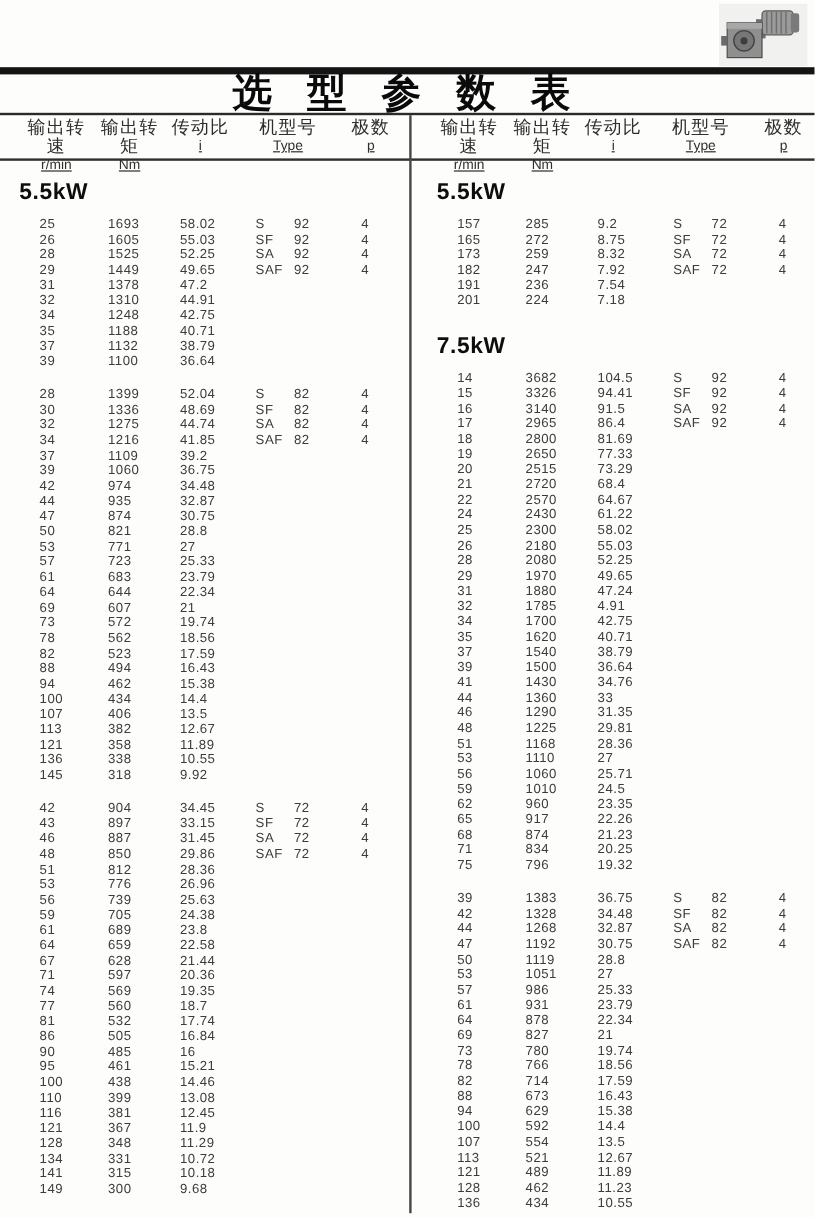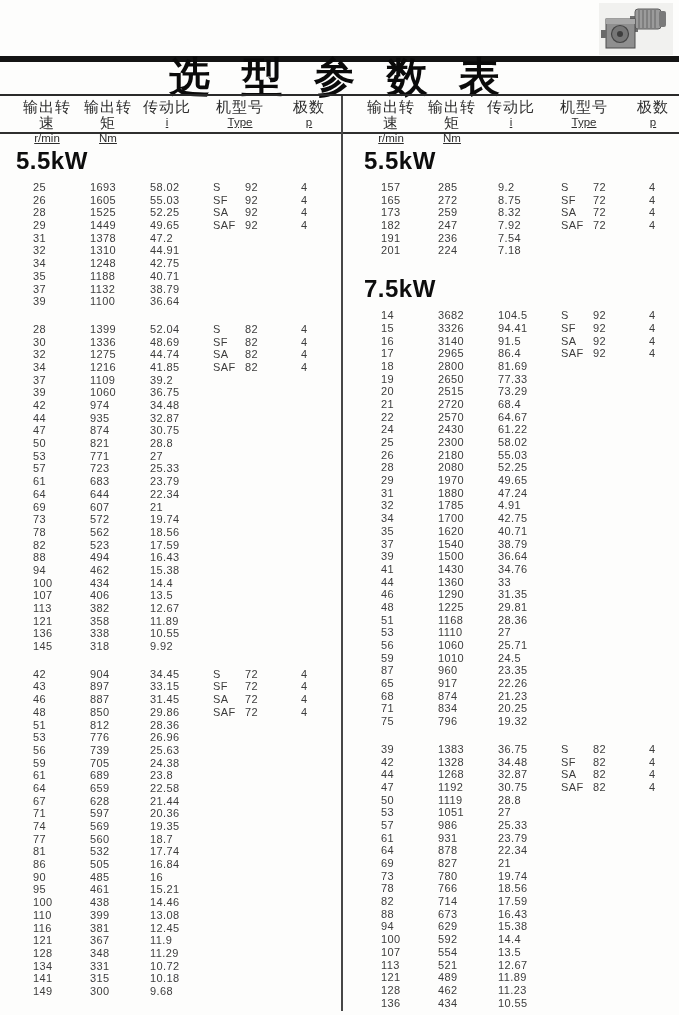--- a/index.html
+++ b/index.html
@@ -12,38 +12,38 @@
   
   .photo { position:absolute; top:3px; right:6px; width:74px; height:52px; }
   
   .bar-top   { position:absolute; top:56px; left:0; width:679px; height:6px; background:#141414; }
   .rule-title{ position:absolute; top:94px; left:0; width:679px; height:2px; background:#2a2a2a; }
   .rule-head { position:absolute; top:132px; left:0; width:679px; height:2px; background:#2f2f2f; }
   .divider-v { position:absolute; top:96px; left:341px; width:2px; height:915px; background:#474747; }
   
   .title {
     position:absolute; top:61px; left:0; width:679px; height:32px;
-    text-align:center; line-height:32px; font-size:41px; font-weight:bold;
+    text-align:center; line-height:32px; font-size:33px; font-weight:bold;
     letter-spacing:10px; color:#0a0a0a; white-space:nowrap;
   }
   
   .hgroup { position:absolute; top:99px; height:33px; display:grid;
             grid-template-columns:62px 60px 58px 88px 50px; padding-left:16px; }
   .hgroup.left  { left:0;    width:325px; }
   .hgroup.right { left:344px; width:319px; }
   .hcell { text-align:center; color:#2e2e2e; }
   .hcell .zh { font-size:15px; line-height:16px; letter-spacing:1px; }
   .hcell .un { font-size:11.5px; line-height:15px;text-decoration:underline; }
   
   .table-col { position:absolute; top:140px; width:340px; }
   .table-col.left  { left:0; }
   .table-col.right { left:348px; }
   .section-heading {
     height:32px; line-height:32px; margin:5px 0 0 16px;
-    font-size:24px; font-weight:bold; letter-spacing:0.5px; color:#0d0d0d;
+    font-size:19px; font-weight:bold; letter-spacing:0.5px; color:#0d0d0d;
   }
   .section-heading:not(:first-child) { margin-top:16px; }
   .block { margin:4px 0 0 33px; }
   .block + .block { margin-top:15px; }
   .row {
     display:grid; grid-template-columns:57px 60px 63px 32px 56px 30px;
     height:12.7px; line-height:12.7px; font-size:11px; letter-spacing:0.4px;
     color:#3c3c3c; white-space:nowrap;
   }
 </style>
@@ -900,21 +900,21 @@
         </div>
         <div class="row">
           <div>59</div>
           <div>1010</div>
           <div>24.5</div>
           <div></div>
           <div></div>
           <div></div>
         </div>
         <div class="row">
-          <div>87</div>
+          <div>62</div>
           <div>960</div>
           <div>23.35</div>
           <div></div>
           <div></div>
           <div></div>
         </div>
         <div class="row">
           <div>65</div>
           <div>917</div>
           <div>22.26</div>

